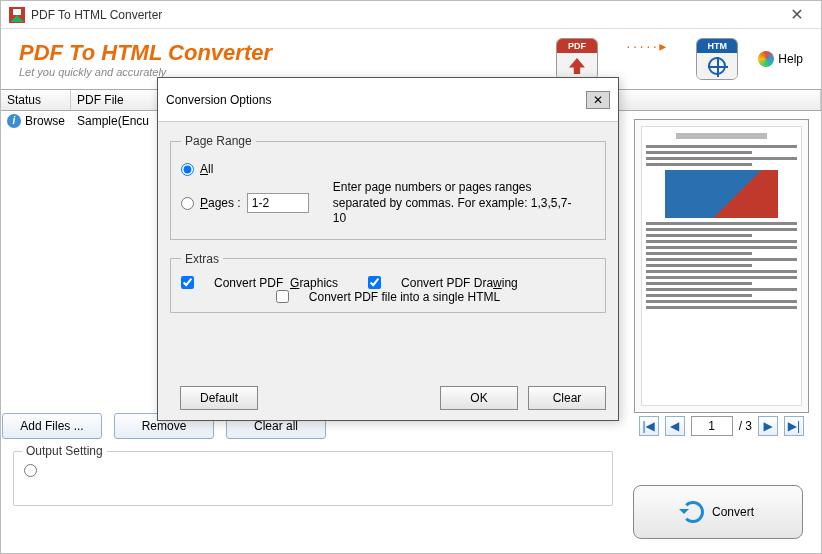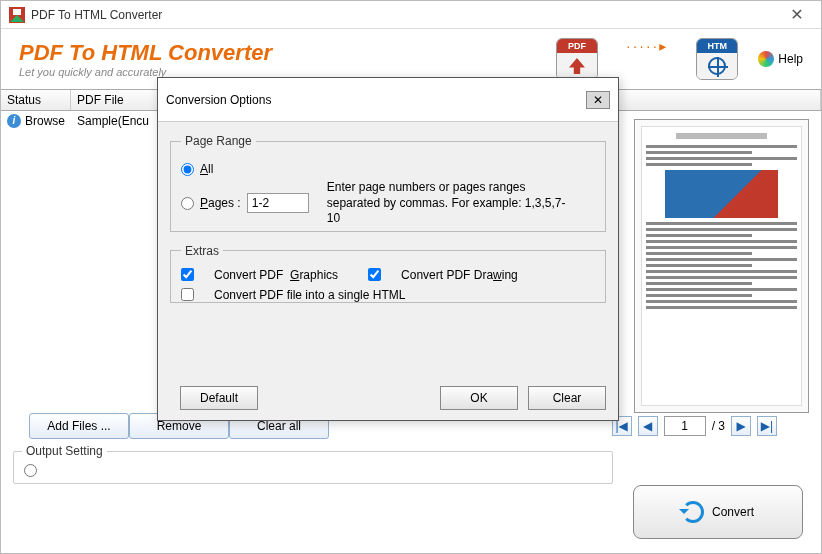--- a/index.html
+++ b/index.html
@@ -38,51 +38,51 @@
 .grid-row .cell.status { width: 70px; display: flex; align-items: center; gap: 4px; }
 .info-icon { width: 14px; height: 14px; border-radius: 50%; background: #3b8dd6; color: #fff; font-size: 10px; text-align: center; line-height: 14px; font-weight: bold; font-style: italic; }
 
 .preview-pane { position: absolute; right: 12px; top: 118px; width: 175px; height: 294px; border: 1px solid #999; background: #fafafa; padding: 6px; }
 .preview-doc { width: 100%; height: 100%; background: #fff; border: 1px solid #ddd; padding: 4px; overflow: hidden; }
 .preview-doc .ptitle { height: 6px; width: 60%; margin: 2px auto 6px; background: #bbb; }
 .preview-doc .pimg { width: 75%; height: 48px; margin: 4px auto; background: linear-gradient(135deg,#2a6fb0 60%, #c0392b 60%); }
 .preview-doc .pline { height: 3px; background: #888; margin: 3px 0; }
 .preview-doc .pline.short { width: 70%; }
 
-.btn-row { display: flex; gap: 0; padding: 6px 28px; align-items: center; }
+.btn-row { display: flex; gap: 12px; padding: 6px 1px; align-items: center; }
 .btn { height: 26px; padding: 0 14px; border: 1px solid #93b0cf; background: linear-gradient(#fefeff, #e6eef8); border-radius: 3px; cursor: pointer; display: inline-flex; align-items: center; justify-content: center; }
 .btn.wide { min-width: 100px; }
 .pager { display: flex; align-items: center; gap: 6px; margin-left: auto; margin-right: 16px; }
 .pager .nav { width: 20px; height: 20px; border: 1px solid #93b0cf; background: linear-gradient(#fff,#e6eef8); display: flex; align-items: center; justify-content: center; color: #1a5fa8; cursor: pointer; }
 .pager input { width: 42px; height: 20px; text-align: center; border: 1px solid #999; }
 
-.output-group { border: 1px solid #ccc; margin: 6px 12px 8px; border-radius: 2px; padding: 8px 10px 2px; position: relative; width: 600px; }
+.output-group { border: 1px solid #ccc; margin: 6px 12px 8px; border-radius: 2px; padding: 8px 10px 24px; position: relative; width: 600px; }
 .output-group .legend { position: absolute; top: -8px; left: 8px; background: #fff; padding: 0 4px; color: #333; }
 .radio-row { display: flex; align-items: center; gap: 6px; margin: 4px 0; }
 .radio-row input[type=radio] { cursor: pointer; }
 .radio-row label { cursor: pointer; }
 .path-input { flex: 1; height: 22px; border: 1px solid #999; padding: 0 4px; background: #fff; }
 .small-btn { height: 22px; padding: 0 8px; border: 1px solid #93b0cf; background: linear-gradient(#fff,#e6eef8); border-radius: 3px; cursor: pointer; display: flex; align-items: center; gap: 4px; }
 .folder-icon { width: 14px; height: 11px; background: linear-gradient(#f9d36b,#e0a92e); border-radius: 1px; position: relative; }
 .folder-icon::before { content: ""; position: absolute; top: -3px; left: 0; width: 6px; height: 3px; background: #e0a92e; border-radius: 1px 1px 0 0; }
 
 .convert-btn { position: absolute; right: 18px; bottom: 14px; width: 170px; height: 54px; border: 1px solid #888; border-radius: 8px; background: linear-gradient(#fdfdfd,#e5e5e5); display: flex; align-items: center; justify-content: center; gap: 8px; cursor: pointer; font-size: 15px; }
 .refresh-icon { width: 22px; height: 22px; border: 3px solid #1a8bd8; border-left-color: transparent; border-radius: 50%; position: relative; }
 .refresh-icon::after { content: ""; position: absolute; left: -6px; top: 5px; border: 5px solid transparent; border-top-color: #1a8bd8; }
 
 
 .modal { position: absolute; left: 156px; top: 76px; width: 462px; height: 344px; background: #f0f0f0; border: 1px solid #555; box-shadow: 2px 2px 10px rgba(0,0,0,0.2); }
 .modal .m-titlebar { height: 44px; background: #fff; display: flex; align-items: center; padding: 0 8px; border-bottom: 1px solid #ccc; }
 .modal .m-titlebar .m-title { flex: 1; }
 .modal .m-close { width: 24px; height: 18px; background: #d9d9d9; border: 1px solid #888; text-align: center; line-height: 16px; cursor: pointer; }
-.modal fieldset { border: 1px solid #bbb; margin: 12px 12px 0; padding: 10px 10px 0; }
+.modal fieldset { border: 1px solid #bbb; margin: 12px 12px 0; padding: 10px 10px 8px; }
 .modal legend { padding: 0 4px; color: #333; }
 .modal .range-row { display: flex; align-items: center; gap: 6px; margin: 4px 0; }
 .modal .range-input { width: 62px; height: 20px; border: 1px solid #999; padding: 0 4px; }
-.modal .hint { margin-left: 12px; max-width: 240px; line-height: 1.3; }
+.modal .hint { margin-left: 18px; max-width: 240px; line-height: 1.3; }
 .modal .extras-row { display: flex; gap: 30px; flex-wrap: wrap; }
 .modal .extras-row label { display: flex; align-items: center; gap: 20px; cursor: pointer; }
 .modal .m-buttons { position: absolute; bottom: 10px; left: 12px; right: 12px; display: flex; }
 .modal .m-buttons .spacer { flex: 1; }
 .modal .m-btn { width: 78px; height: 24px; border: 1px solid #888; background: linear-gradient(#fdfdfd,#e3e3e3); margin-left: 10px; cursor: pointer; }
 .underline { text-decoration: underline; }
 </style>
 </head>
 <body>
 
@@ -213,21 +213,21 @@
     <div class="extras-row">
       <label>
           <input type="checkbox" checked="" style=""> 
           <span>Convert PDF &nbsp;<span class="underline">G</span>raphics</span>
         </label>
       <label>
           <input type="checkbox" checked="" style=""> 
           <span>Convert PDF Dra<span class="underline">w</span>ing</span>
         </label>
     </div>
-    <div class="extras-row" style="margin-top:6px;">
+    <div class="extras-row" style="justify-content:center;">
       <label>
           <input type="checkbox" style=""> 
           <span>Convert PDF file into a single HTML</span>
         </label>
     </div>
   </fieldset>
   <div class="m-buttons">
     <button class="m-btn">Default</button>
     <div class="spacer"></div>
     <button class="m-btn">OK</button>

